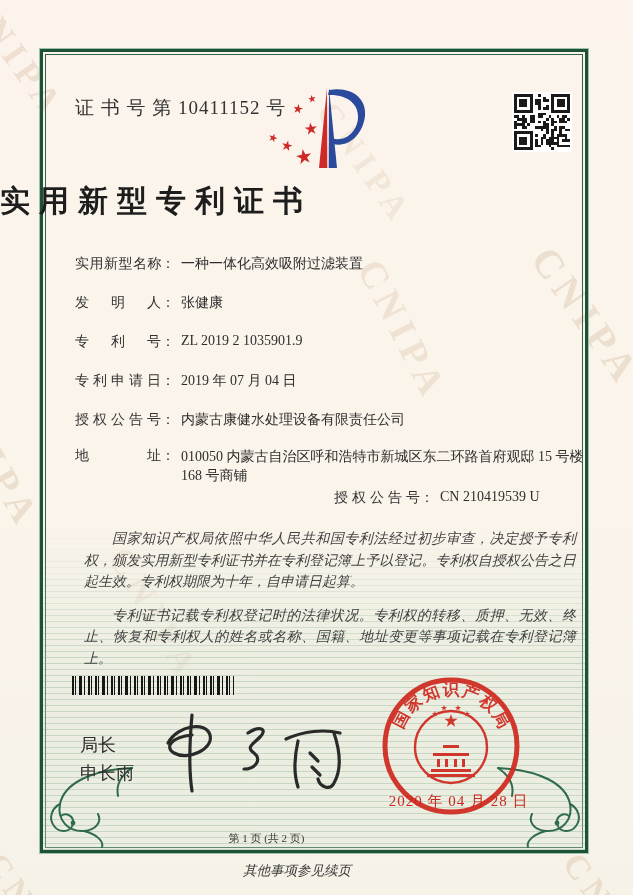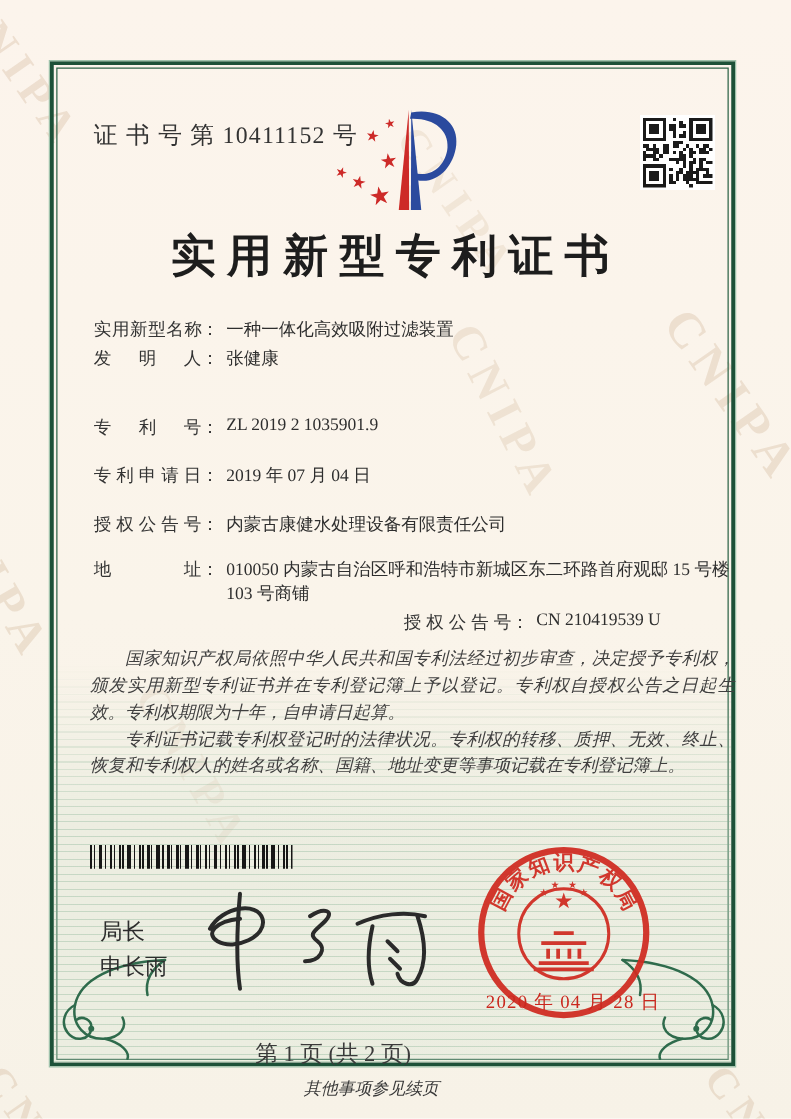--- a/index.html
+++ b/index.html
@@ -18,46 +18,46 @@
       background:
         repeating-linear-gradient(0deg, rgba(122,172,138,.33) 0 1px, rgba(0,0,0,0) 1px 6px),
         linear-gradient(rgba(208,226,208,.30),rgba(208,226,208,.30));
       -webkit-mask-image:linear-gradient(180deg,transparent 0 60%,#000 76% 100%);
       mask-image:linear-gradient(180deg,transparent 0 60%,#000 76% 100%);}
   .flourish{position:absolute;z-index:3;}
   
   #cert-no{position:absolute;left:75px;top:95px;font-size:19px;color:#333;letter-spacing:1px;z-index:4;}
   #logo{position:absolute;left:255px;top:82px;z-index:4;}
   #qr{position:absolute;left:512px;top:92px;z-index:4;background:#fff;padding:2px;}
-  #title{position:absolute;left:0;top:181px;width:633px;text-align:center;font-size:36px;
+  #title{position:absolute;left:0;top:181px;width:633px;text-align:left;font-size:30px;
          font-weight:700;letter-spacing:9px;color:#1d1d1d;z-index:4;}
   
   .frow{position:absolute;left:75px;font-size:14px;color:#333;z-index:4;white-space:nowrap;}
   .flabel{display:inline-block;width:86px;text-align:justify;text-align-last:justify;
           -moz-text-align-last:justify;vertical-align:top;}
   .fcolon{display:inline-block;vertical-align:top;}
   .fvalue{display:inline-block;margin-left:6px;vertical-align:top;color:#2e2e2e;}
   .fvalue.wrap{white-space:normal;width:418px;line-height:19px;}
   
   #body-text{position:absolute;left:72px;top:517px;width:516px;z-index:4;
              font-style:italic;font-size:14px;line-height:21.5px;color:#3f3f3f;text-align:justify;}
-  #body-text p{margin:0;text-indent:2em;}
+  #body-text p{margin:12px;text-indent:2em;font-family:Liberation Mono, monospace;}
   
   #barcode{position:absolute;left:72px;top:676px;width:162px;height:19px;z-index:4;
     background:repeating-linear-gradient(90deg,
       #161616 0 2px,transparent 2px 3px,#161616 3px 4px,transparent 4px 7px,
       #161616 7px 10px,transparent 10px 12px,#161616 12px 13px,transparent 13px 16px,
       #161616 16px 18px,transparent 18px 19px,#161616 19px 20px,transparent 20px 23px);}
   #officials{position:absolute;left:80px;top:731px;font-size:18px;line-height:28px;color:#2d2d2d;z-index:4;}
   #signature{position:absolute;left:148px;top:703px;z-index:4;}
   #seal{position:absolute;left:371px;top:661px;z-index:5;opacity:.93;}
   #seal-date{position:absolute;left:386px;top:792px;width:145px;text-align:center;
              font-size:15px;color:#ca281e;letter-spacing:1px;z-index:6;}
   #page-info{position:absolute;left:0;top:831px;width:533px;text-align:center;
-             font-size:18px;color:#3a3a3a;z-index:4;}
+             font-size:11px;color:#3a3a3a;z-index:4;}
   #bottom-note{position:absolute;left:0;top:862px;width:594px;text-align:center;
                font-style:italic;font-size:13.5px;color:#3a3a3a;z-index:4;}
   svg text{font-family:"Liberation Serif","DejaVu Serif",serif;}
 </style>
 </head>
 <body>
 
 <div id="page">
 
   <div class="wm" style="left:-10px;top:-18px;font-size:36px;">CNIPA</div>
@@ -241,36 +241,36 @@
       <rect x="0" y="14" width="7" height="7" fill="#1a1a1a"></rect>
       <rect x="1" y="15" width="5" height="5" fill="#ffffff"></rect>
       <rect x="2" y="16" width="3" height="3" fill="#1a1a1a"></rect>
     </svg>
 
   <div id="title">实用新型专利证书</div>
 
   <div class="frow" style="top:255px;">
     <span class="flabel" style="width:86px;letter-spacing:-0.5px;">实用新型名称</span><span class="fcolon">：</span><span class="fvalue">一种一体化高效吸附过滤装置</span>
   </div>
-  <div class="frow" style="top:278px;">
+  <div class="frow" style="top:294px;">
     <span class="flabel">发明人</span><span class="fcolon">：</span><span class="fvalue">张健康</span>
   </div>
   <div class="frow" style="top:333px;">
     <span class="flabel">专利号</span><span class="fcolon">：</span><span class="fvalue">ZL 2019 2 1035901.9</span>
   </div>
   <div class="frow" style="top:372px;">
     <span class="flabel">专利申请日</span><span class="fcolon">：</span><span class="fvalue">2019 年 07 月 04 日</span>
   </div>
   <div class="frow" style="top:411px;">
     <span class="flabel">授权公告号</span><span class="fcolon">：</span><span class="fvalue">内蒙古康健水处理设备有限责任公司</span>
   </div>
   <div class="frow" style="top:447px;">
-    <span class="flabel">地址</span><span class="fcolon">：</span><span class="fvalue wrap">010050 内蒙古自治区呼和浩特市新城区东二环路首府观邸 15 号楼 103 号商铺</span>
-  </div>
-  <div class="frow" style="left:323px;top:489px;text-decoration:underline;">
+    <span class="flabel">地址</span><span class="fcolon">：</span><span class="fvalue wrap">010050 内蒙古自治区呼和浩特市新城区东二环路首府观邸 15 号楼 168 号商铺</span>
+  </div>
+  <div class="frow" style="left:334px;top:489px;text-decoration:underline;">
     <span class="flabel">授权公告号</span><span class="fcolon">：</span><span class="fvalue">CN 210419539 U</span>
   </div>
 
   <div id="body-text">
     <p>国家知识产权局依照中华人民共和国专利法经过初步审查，决定授予专利权，颁发实用新型专利证书并在专利登记簿上予以登记。专利权自授权公告之日起生效。专利权期限为十年，自申请日起算。</p>
     <p>专利证书记载专利权登记时的法律状况。专利权的转移、质押、无效、终止、恢复和专利权人的姓名或名称、国籍、地址变更等事项记载在专利登记簿上。</p>
   </div>
 
   <div id="barcode"></div>
 

